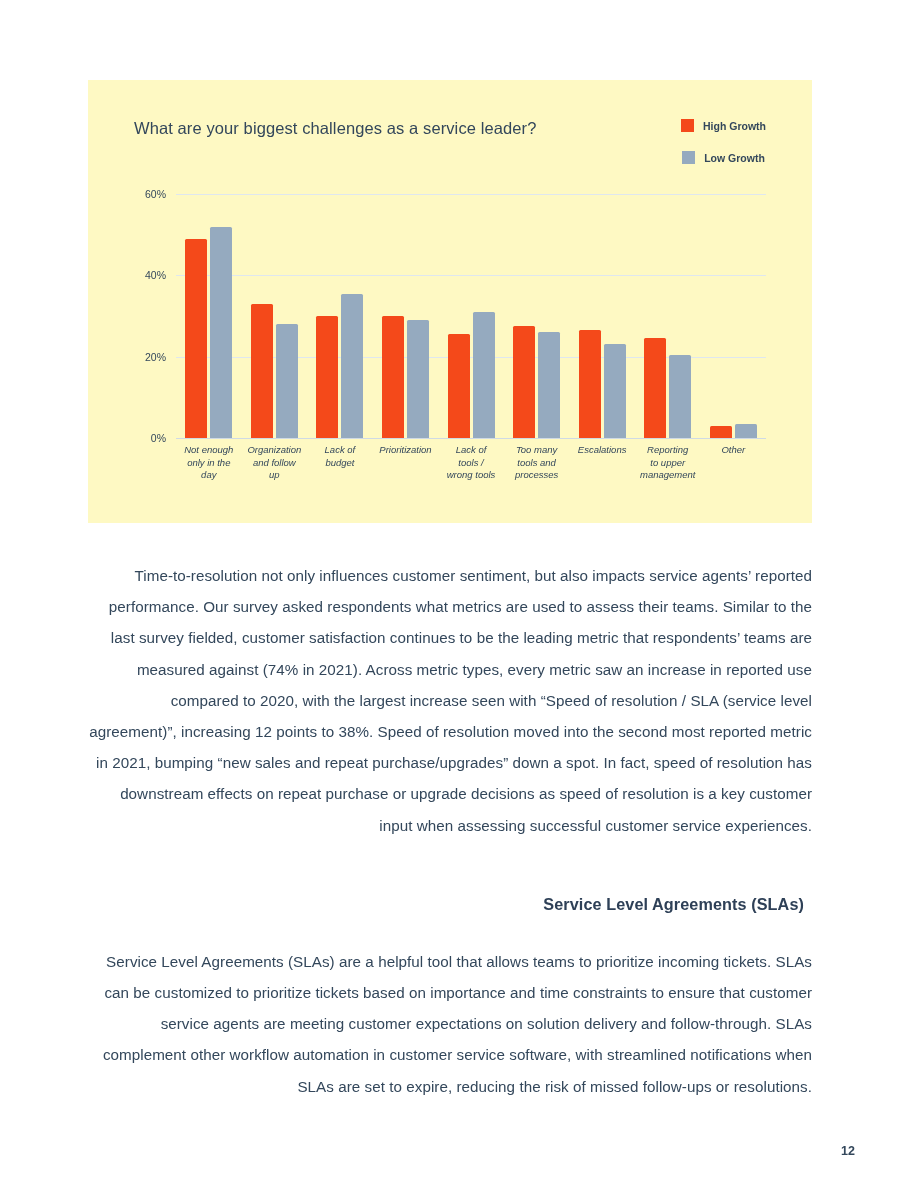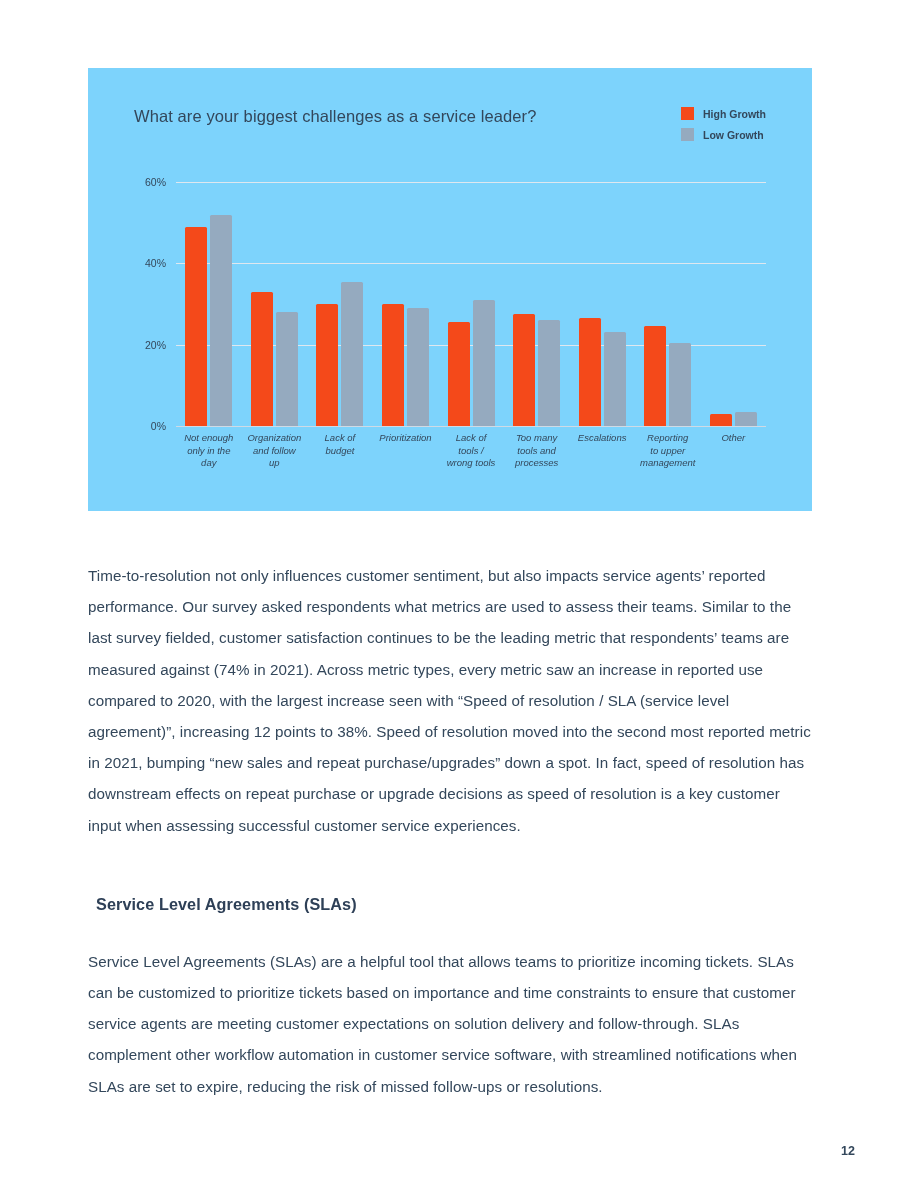--- a/index.html
+++ b/index.html
@@ -13,24 +13,24 @@
     font-family: "Liberation Sans", sans-serif;
     color: #33475b;
     position: relative;
     overflow: hidden;
   }
 
   
   .chart-panel {
     position: absolute;
     left: 88px;
-    top: 68px;
+    top: 80px;
     width: 724px;
     height: 443px;
-    background: #7dd3fc;
+    background: #fef9c3;
     box-sizing: border-box;
   }
 
   .chart-header {
     position: absolute;
     left: 46px;
     top: 39px;
     right: 40px;
     height: 50px;
   }
@@ -45,21 +45,22 @@
     letter-spacing: 0.1px;
     white-space: nowrap;
   }
 
   .legend {
     position: absolute;
     right: 6px;
     top: 0px;
     display: flex;
     flex-direction: column;
-    gap: 8px;
+    gap: 19px;
+    align-items: center;
   }
   .legend-item {
     display: flex;
     align-items: center;
     gap: 9px;
   }
   .legend-swatch {
     width: 13px;
     height: 13px;
     flex: 0 0 auto;
@@ -156,20 +157,21 @@
     padding: 0 1px;
     box-sizing: border-box;
   }
 
   
   .content {
     position: absolute;
     left: 88px;
     top: 560px;
     width: 724px;
+    text-align: right;
   }
   p.body-text {
     margin: 0;
     font-size: 15.2px;
     line-height: 31.2px;
     color: #33475b;
     letter-spacing: 0.05px;
   }
   h2.section-heading {
     margin: 8px;

